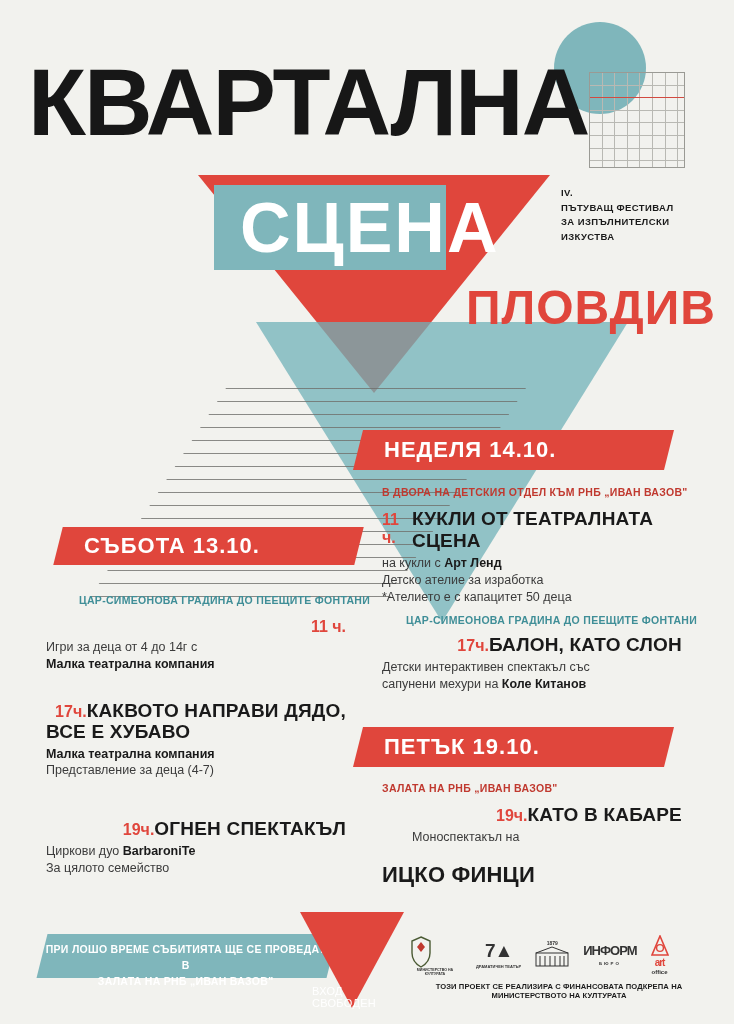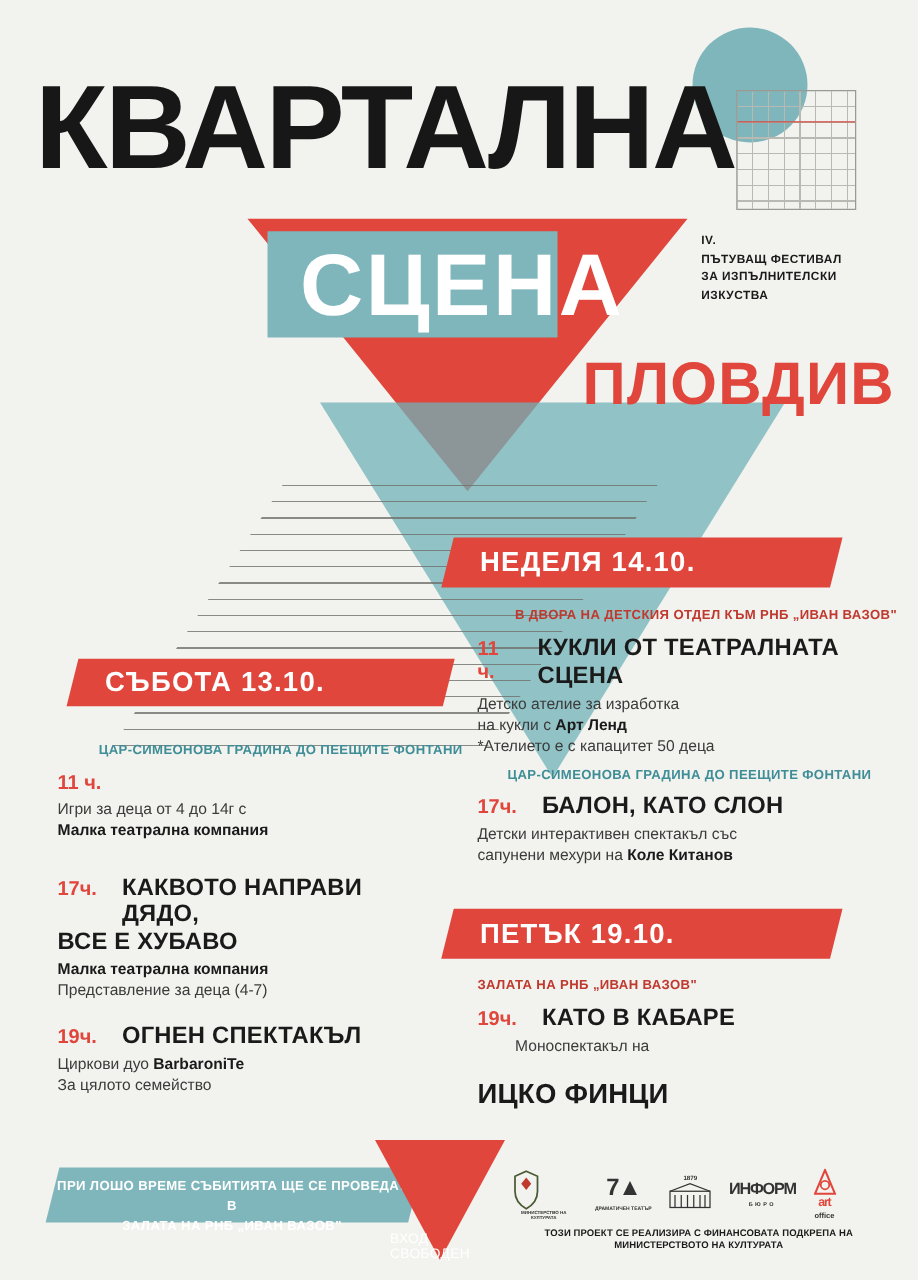--- a/index.html
+++ b/index.html
@@ -86,21 +86,21 @@
     position:absolute;font-size:10.5px;font-weight:bold;letter-spacing:.3px;color:#c0392f;
   }
   .venue.teal{color:#3f8e97;padding-left:24px;}
 
   .ev{position:absolute;}
   .ev .time{font-size:16px;font-weight:bold;color:#e0463c;}
   .ev .title{font-size:19px;font-weight:bold;color:#1a1a1a;letter-spacing:.2px;}
   .ev .title.two{line-height:1.12;}
   .ev .desc{font-size:12.5px;color:#3b3b3b;line-height:1.35;margin-top:3px;}
   .ev .desc b{color:#1a1a1a;}
-  .row{display:flex;align-items:baseline;gap:20px;}
+  .row{display:flex;align-items:baseline;gap:0;justify-content:flex-end;}
 
   
   .foot-note{
     position:absolute;left:42px;top:934px;width:290px;height:44px;background:#7fb6bb;
     transform:skewX(-14deg);
   }
   .foot-note .inner{
     transform:skewX(14deg);color:#fff;font-size:10.5px;font-weight:bold;
     text-align:center;line-height:1.5;padding-top:8px;letter-spacing:.3px;
   }
@@ -137,32 +137,32 @@
   <div class="fest-meta">
     <div>IV.</div>
     <div>ПЪТУВАЩ ФЕСТИВАЛ</div>
     <div>ЗА ИЗПЪЛНИТЕЛСКИ</div>
     <div>ИЗКУСТВА</div>
   </div>
 
   <div class="banner b-sun">
     <span>НЕДЕЛЯ  14.10.</span>
   </div>
-  <div class="venue" style="left:382px;top:486px;margin-left:30px;">В ДВОРА НА ДЕТСКИЯ ОТДЕЛ КЪМ РНБ „ИВАН ВАЗОВ"</div>
+  <div class="venue" style="left:382px;top:486px;">В ДВОРА НА ДЕТСКИЯ ОТДЕЛ КЪМ РНБ „ИВАН ВАЗОВ"</div>
 
   <div class="ev" style="left:382px;top:508px;width:300px;">
     <div class="row">
       <div class="time">11 ч.</div>
       <div class="title">КУКЛИ ОТ ТЕАТРАЛНАТА СЦЕНА</div>
     </div>
     <div class="desc">
-      <div>Детско ателие за изработка</div>
       <div>
         <span>на кукли с </span><b>Арт Ленд</b>
       </div>
+      <div>Детско ателие за изработка</div>
       <div>*Ателието е с капацитет 50 деца</div>
     </div>
   </div>
 
   <div class="venue teal" style="left:382px;top:614px;">ЦАР-СИМЕОНОВА ГРАДИНА ДО ПЕЕЩИТЕ ФОНТАНИ</div>
 
   <div class="ev" style="left:382px;top:634px;width:300px;">
     <div class="row">
       <div class="time">17ч.</div>
       <div class="title">БАЛОН, КАТО СЛОН</div>

